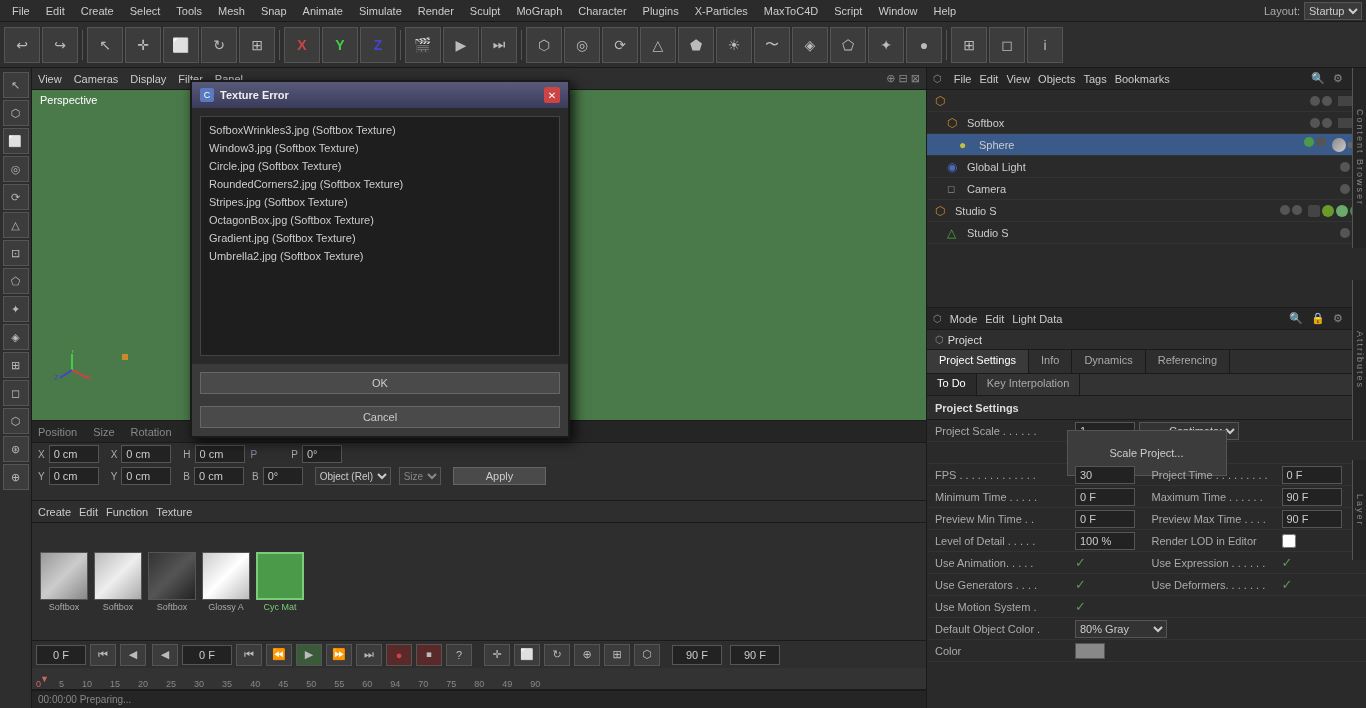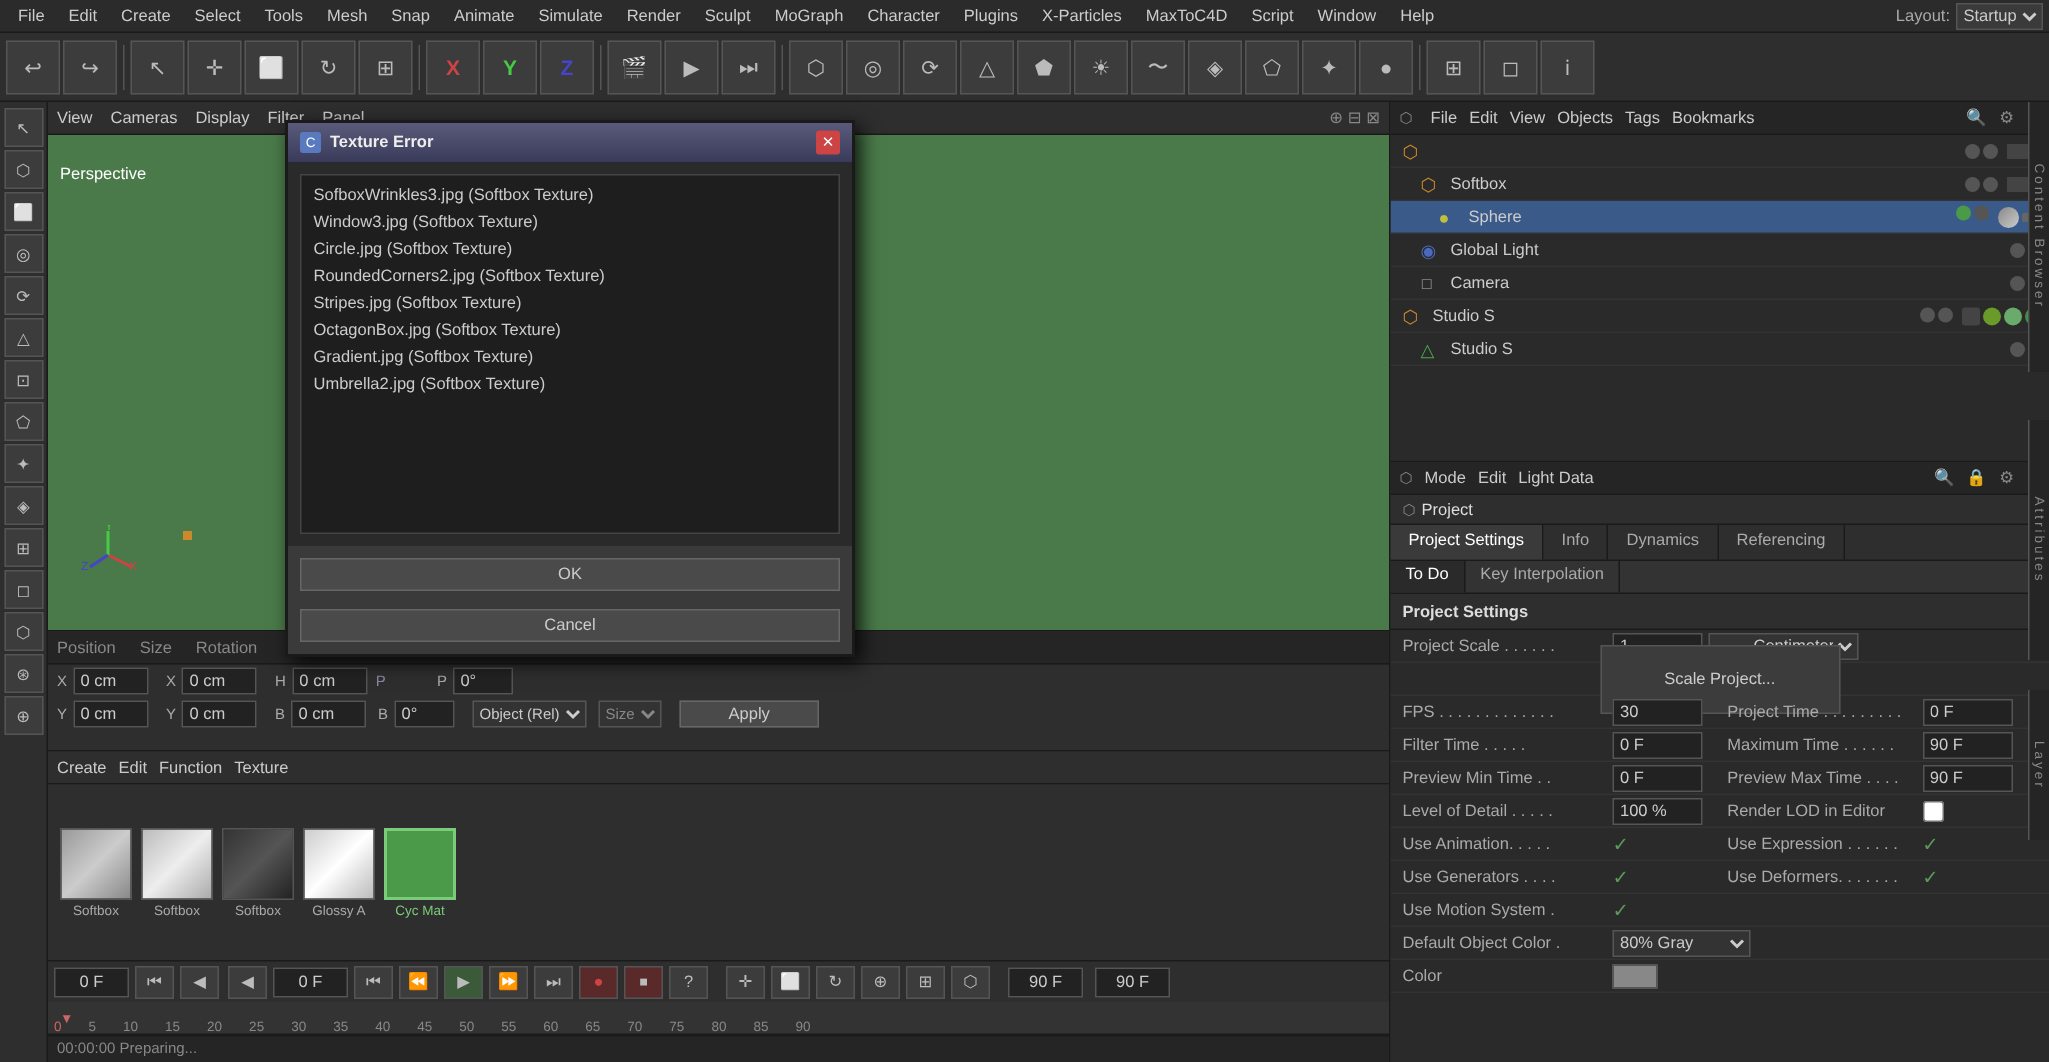--- a/index.html
+++ b/index.html
@@ -22,21 +22,21 @@
 
     
     .left-toolbar { width: 32px; background: #2e2e2e; border-right: 1px solid #1a1a1a; display: flex; flex-direction: column; align-items: center; padding: 4px 2px; gap: 2px; }
     .left-tool { width: 26px; height: 26px; background: #3c3c3c; border: 1px solid #555; display: flex; align-items: center; justify-content: center; cursor: pointer; color: #bbb; font-size: 11px; }
 
     
     .viewport-area { flex: 1; display: flex; flex-direction: column; position: relative; }
     .viewport-header { height: 22px; background: #2e2e2e; border-bottom: 1px solid #1a1a1a; display: flex; align-items: center; padding: 0 6px; gap: 12px; }
     .viewport-tab { font-size: 11px; color: #ccc; cursor: pointer; }
     .viewport-canvas { flex: 1; background: #4a7a4a; position: relative; display: flex; align-items: center; justify-content: center; }
-    .perspective-label { position: absolute; top: 20px; left: 8px; color: #fff; font-size: 11px; }
+    .perspective-label { position: absolute; top: 4px; left: 8px; color: #fff; font-size: 11px; }
 
     
     .timeline-area { height: 190px; background: #2a2a2a; border-top: 1px solid #1a1a1a; display: flex; flex-direction: column; }
     .timeline-header { height: 22px; background: #2e2e2e; border-bottom: 1px solid #1a1a1a; display: flex; align-items: center; padding: 0 6px; gap: 8px; }
     .timeline-ruler { height: 22px; background: #333; border-bottom: 1px solid #1a1a1a; position: relative; display: flex; align-items: center; }
     .timeline-controls { height: 28px; background: #2e2e2e; border-top: 1px solid #1a1a1a; display: flex; align-items: center; padding: 0 4px; gap: 4px; }
     .tc-btn { width: 26px; height: 22px; background: #3c3c3c; border: 1px solid #555; display: flex; align-items: center; justify-content: center; cursor: pointer; color: #bbb; font-size: 11px; }
     .tc-input { width: 50px; height: 20px; background: #222; border: 1px solid #555; color: #ccc; font-size: 11px; text-align: center; }
     .material-item { display: flex; flex-direction: column; align-items: center; cursor: pointer; }
     .material-swatch { width: 48px; height: 48px; border: 1px solid #555; }
@@ -320,25 +320,25 @@
           <div style="color:#888; font-size:9px; margin-right:18px;">15</div>
           <div style="color:#888; font-size:9px; margin-right:18px;">20</div>
           <div style="color:#888; font-size:9px; margin-right:18px;">25</div>
           <div style="color:#888; font-size:9px; margin-right:18px;">30</div>
           <div style="color:#888; font-size:9px; margin-right:18px;">35</div>
           <div style="color:#888; font-size:9px; margin-right:18px;">40</div>
           <div style="color:#888; font-size:9px; margin-right:18px;">45</div>
           <div style="color:#888; font-size:9px; margin-right:18px;">50</div>
           <div style="color:#888; font-size:9px; margin-right:18px;">55</div>
           <div style="color:#888; font-size:9px; margin-right:18px;">60</div>
-          <div style="color:#888; font-size:9px; margin-right:18px;">65</div>
+          <div style="color:#888; font-size:9px; margin-right:18px;">94</div>
           <div style="color:#888; font-size:9px; margin-right:18px;">70</div>
           <div style="color:#888; font-size:9px; margin-right:18px;">75</div>
           <div style="color:#888; font-size:9px; margin-right:18px;">80</div>
-          <div style="color:#888; font-size:9px; margin-right:18px;">85</div>
+          <div style="color:#888; font-size:9px; margin-right:18px;">49</div>
           <div style="color:#888; font-size:9px;">90</div>
         </div>
       </div>
     </div>
 
     <div class="status-bar">
       <span>00:00:00 Preparing...</span>
     </div>
   </div>
 
@@ -485,21 +485,21 @@
           <div class="attr-value">
             <input class="attr-input" value="30" style="width: 60px;">
           </div>
           <span class="attr-label" style="width:130px;">Project Time . . . . . . . . .</span>
           <div class="attr-value">
             <input class="attr-input" value="0 F" style="width: 60px;">
           </div>
         </div>
 
         <div class="attr-row">
-          <span class="attr-label">Filter Time . . . . .</span>
+          <span class="attr-label">Minimum Time . . . . .</span>
           <div class="attr-value">
             <input class="attr-input" value="0 F" style="width: 60px;">
           </div>
           <span class="attr-label" style="width:130px;">Maximum Time . . . . . .</span>
           <div class="attr-value">
             <input class="attr-input" value="90 F" style="width: 60px;">
           </div>
         </div>
 
         <div class="attr-row">

